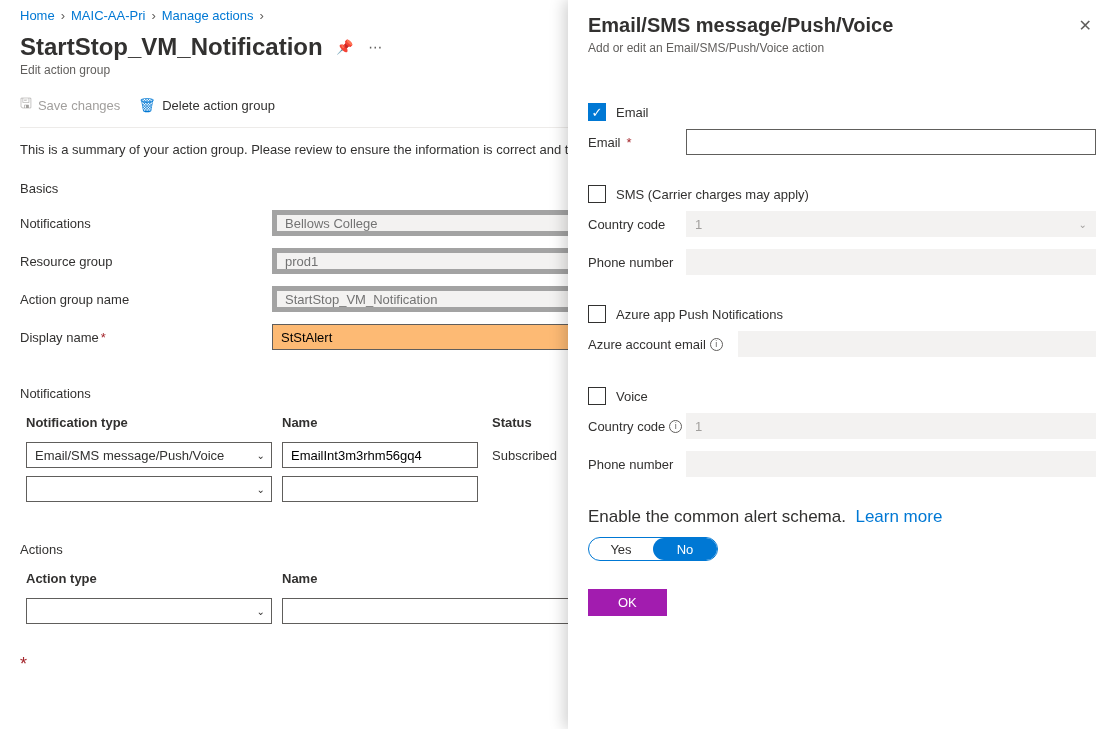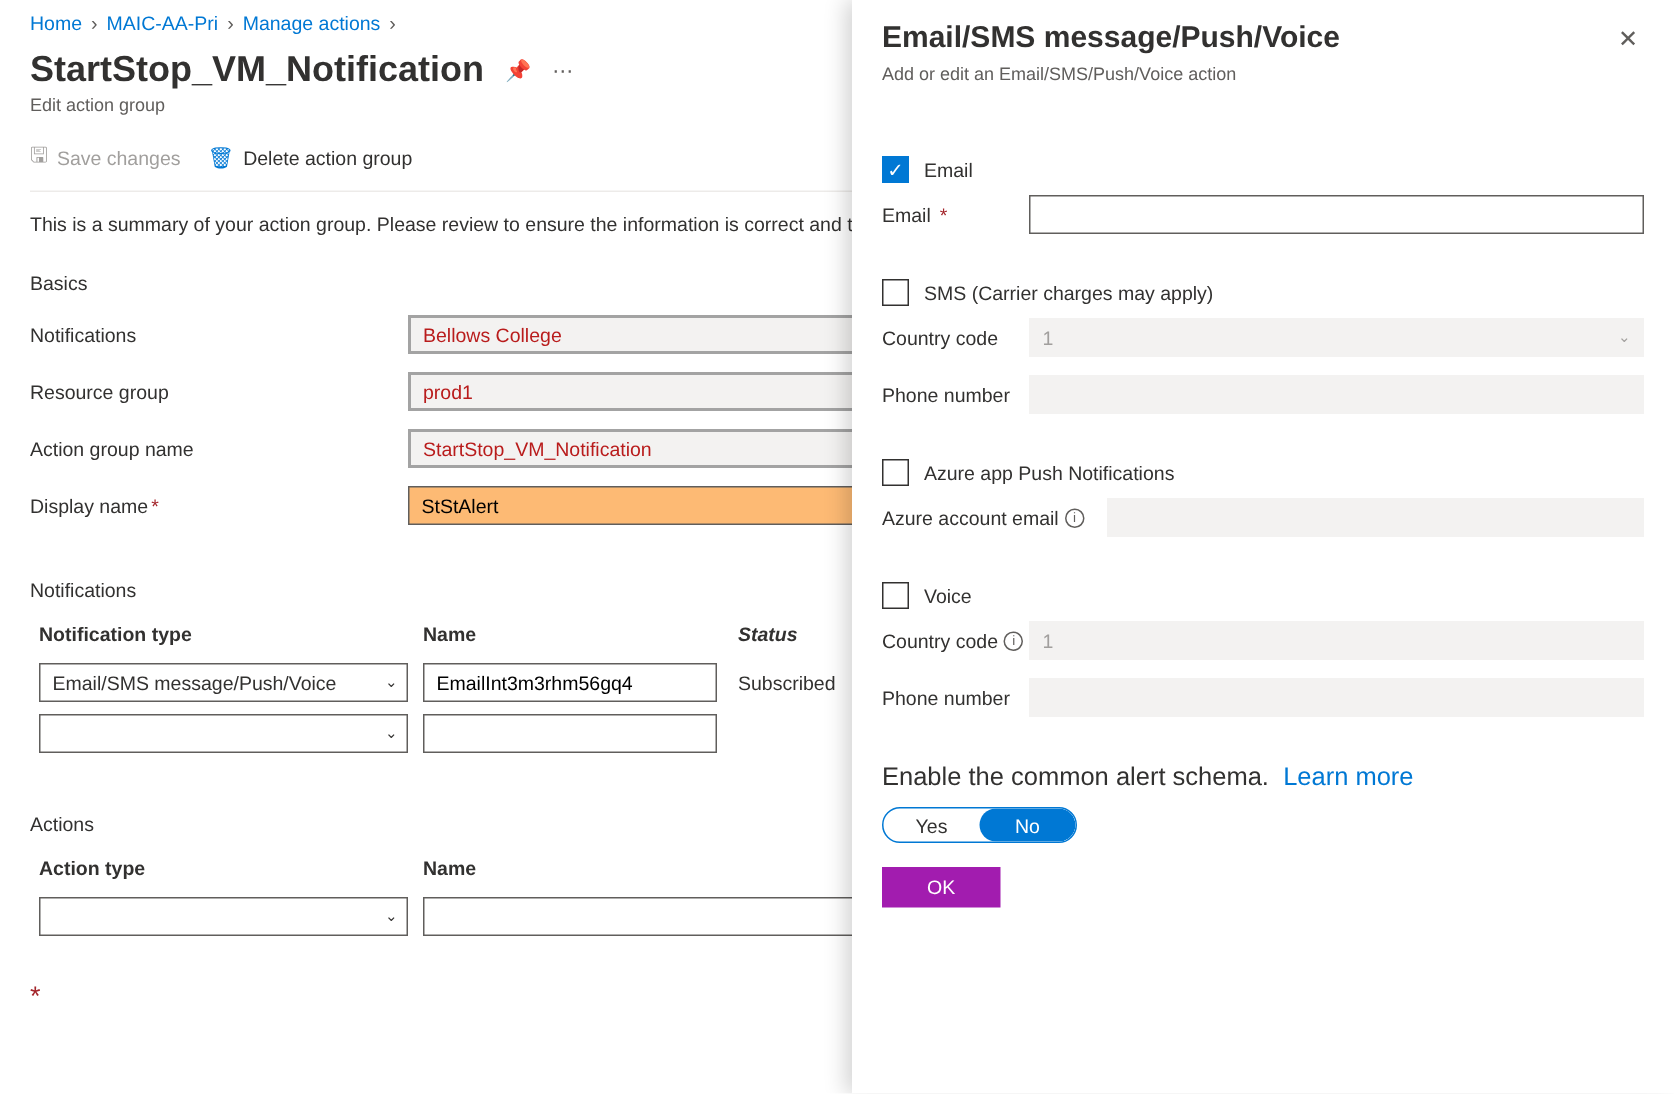--- a/index.html
+++ b/index.html
@@ -87,24 +87,24 @@
     margin-bottom: 12px;
   }
   .form-row .label {
     width: 252px;
     font-size: 13px;
     color: #323130;
   }
   .req { color: #a4262c; margin-left: 2px; }
   .ro-field {
     background: #f3f2f1;
-    border: 2px solid #a3a3a3;
+    border: 5px solid #a3a3a3;
     padding: 4px 8px;
     font-size: 13px;
-    color: #b91c1c;
+    color: #737373;
     width: 380px;
     height: 26px;
     display: flex;
     align-items: center;
   }
   .text-input {
     border: 1px solid #605e5c;
     padding: 3px 8px;
     font-size: 13px;
     width: 380px;
@@ -116,21 +116,21 @@
     margin-top: 36px;
   }
   .table-header {
     display: flex;
     padding: 0 6px 8px 6px;
     font-weight: 600;
     font-size: 13px;
   }
   .col-type { width: 256px; }
   .col-name { width: 210px; }
-  .col-status { width: 120px; font-style: italic; }
+  .col-status { width: 120px; }
   .table-row {
     display: flex;
     padding: 4px 6px;
     align-items: center;
     gap: 0;
   }
   .select-box {
     border: 1px solid #605e5c;
     height: 26px;
     width: 246px;
@@ -259,21 +259,21 @@
     font-size: 17px;
     margin-bottom: 10px;
   }
   .toggle {
     display: inline-flex;
     border: 1px solid #0078d4;
     border-radius: 14px;
     overflow: hidden;
     height: 24px;
     width: 130px;
-    margin-bottom: 16px;
+    margin-bottom: 28px;
   }
   .toggle .opt {
     flex: 1;
     display: flex;
     align-items: center;
     justify-content: center;
     font-size: 13px;
     cursor: pointer;
   }
   .toggle .opt.active {

